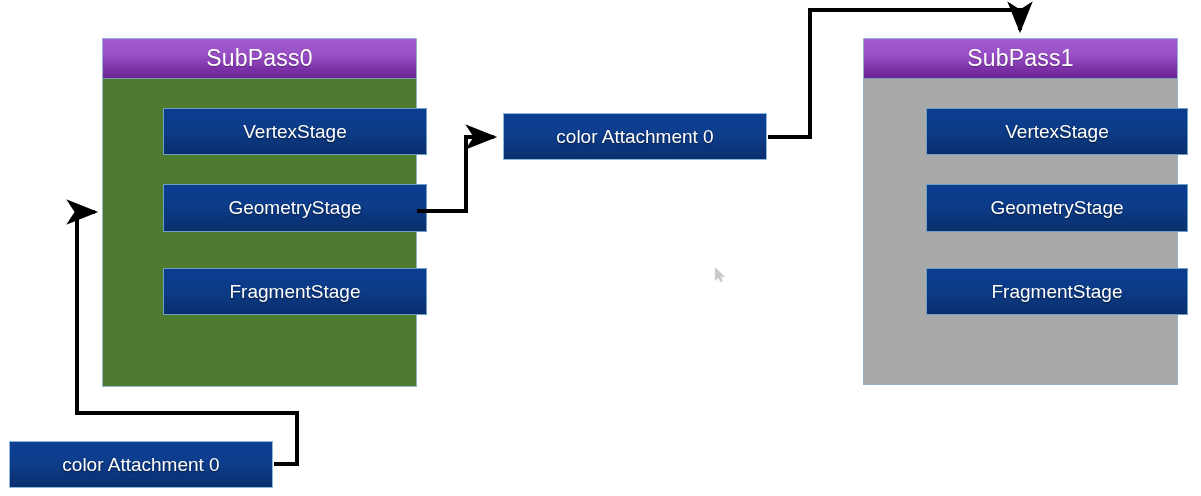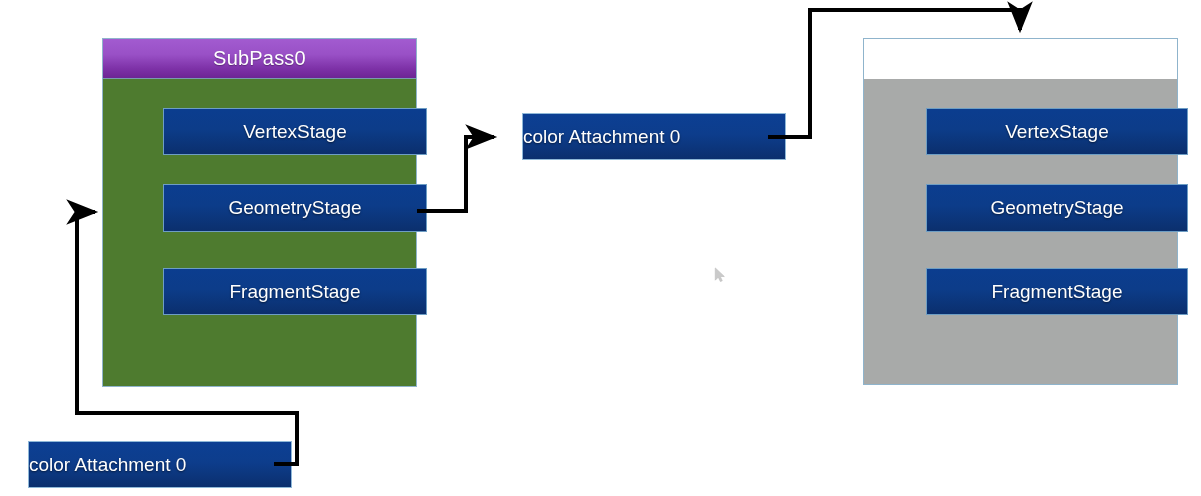--- a/index.html
+++ b/index.html
@@ -27,21 +27,21 @@
     top: 0;
     width: 100%;
     height: 40px;
     box-sizing: border-box;
     background: linear-gradient(to bottom, #a25bd0 0%, #9950c6 40%, #7e32a8 75%, #6d2494 100%);
     border-bottom: 1px solid #7a9ab0;
     display: flex;
     align-items: center;
     justify-content: center;
     color: #ffffff;
-    font-size: 20px;
+    font-size: 23px;
     letter-spacing: 0.2px;
     text-shadow: 0 1px 1px rgba(0,0,0,0.30);
   }
   .subpass-body {
     position: absolute;
     left: 0;
     top: 40px;
     right: 0;
     bottom: 0;
   }
@@ -61,25 +61,24 @@
     text-shadow: 0 1px 2px rgba(0,0,0,0.55);
     margin-left: 36px;
   }
   .attach-box {
     position: absolute;
     box-sizing: border-box;
     border: 1px solid #8fb8d8;
     background: linear-gradient(to bottom, #0c3f93 0%, #0d3d8c 45%, #0b2f6e 100%);
     display: flex;
     align-items: center;
-    justify-content: flex-start;
+    justify-content: center;
     color: #ffffff;
     font-size: 19px;
     text-shadow: 0 1px 2px rgba(0,0,0,0.55);
-    margin-left: 19px;
   }
   svg.arrows {
     position: absolute;
     left: 0;
     top: 0;
     width: 1201px;
     height: 496px;
     pointer-events: none;
   }
   .cursor {
@@ -103,20 +102,21 @@
     <span>VertexStage</span>
   </div>
   <div class="stage-box" id="sp0-stage-1" style="left: 127px; top: 184px; width: 264px; height: 48px;">
     <span>GeometryStage</span>
   </div>
   <div class="stage-box" id="sp0-stage-2" style="left: 127px; top: 268px; width: 264px; height: 47px;">
     <span>FragmentStage</span>
   </div>
 
   <div class="subpass" id="subpass1-el" style="left: 863px; top: 38px; width: 315px; height: 347px;">
+    <div class="subpass-header">SubPass1</div>
     <div class="subpass-body body-gray"></div>
   </div>
 
   <div class="stage-box" id="sp1-stage-0" style="left: 890px; top: 108px; width: 262px; height: 47px;">
     <span>VertexStage</span>
   </div>
   <div class="stage-box" id="sp1-stage-1" style="left: 890px; top: 184px; width: 262px; height: 48px;">
     <span>GeometryStage</span>
   </div>
   <div class="stage-box" id="sp1-stage-2" style="left: 890px; top: 268px; width: 262px; height: 47px;">

